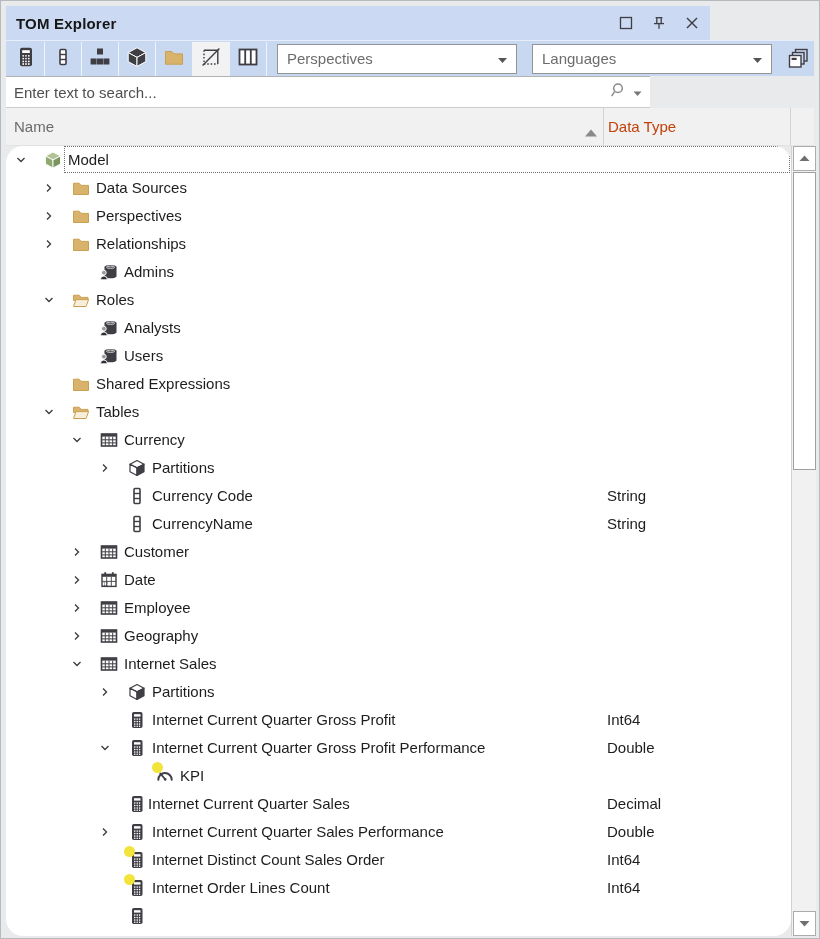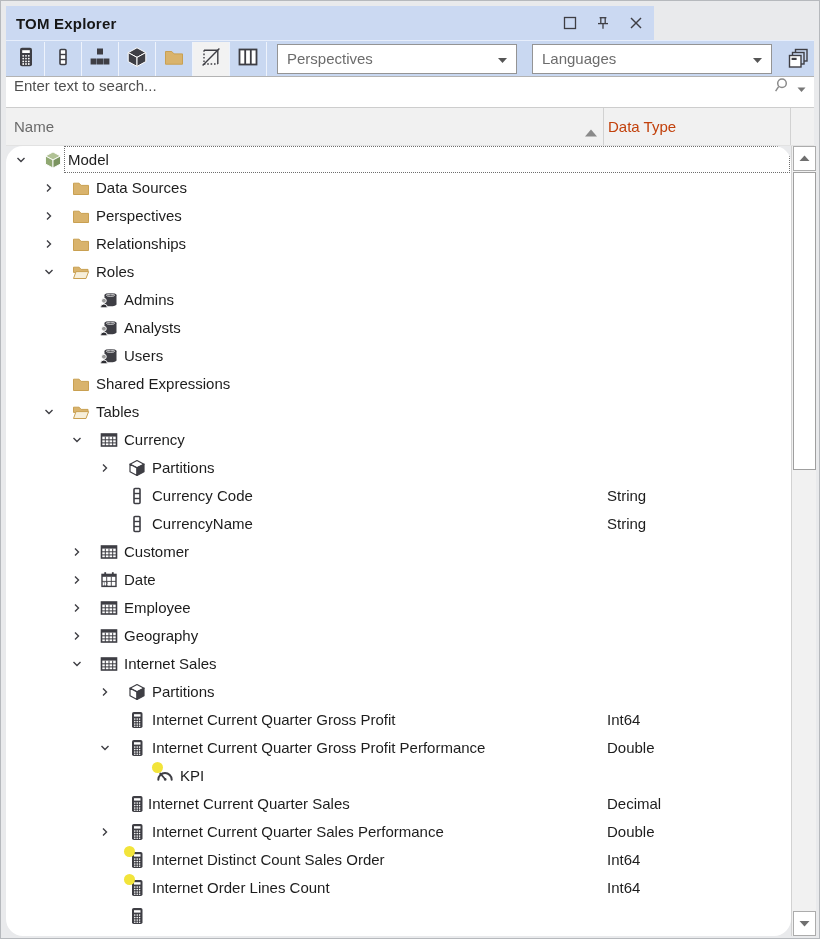--- a/index.html
+++ b/index.html
@@ -2,44 +2,44 @@
 <html><head>
 <meta charset="utf-8">
 <style>
   html,body{margin:0;padding:0;}
   body{width:820px;height:939px;overflow:hidden;font-family:"Liberation Sans",sans-serif;
        -webkit-font-smoothing:antialiased;}
   .panel{position:relative;width:820px;height:939px;background:#e9eaec;
          box-shadow:inset 0 0 0 1px #b6b9bd;}
 
   
-  .titlebar{position:absolute;left:6px;top:6px;width:648px;height:34px;background:#cbd9f2;
+  .titlebar{position:absolute;left:6px;top:6px;width:704px;height:34px;background:#cbd9f2;
             display:flex;align-items:center;}
   .title{font-size:15px;font-weight:bold;color:#161616;padding-left:10px;letter-spacing:.2px;}
   .winbtns{margin-left:auto;display:flex;align-items:center;gap:15px;padding-right:9px;}
   .winbtn{width:18px;height:18px;display:flex;align-items:center;justify-content:center;cursor:default;}
 
   
   .toolbar{position:absolute;left:6px;top:40px;width:808px;height:36px;background:#c9d8f1;
            border-top:1px solid #e7eefb;display:flex;align-items:center;box-sizing:border-box;}
   .tbgroup{display:flex;height:34px;margin-left:2px;}
   .tb-btn{width:37px;height:34px;display:flex;align-items:center;justify-content:center;
           border-right:1px solid #eef3fc;box-sizing:border-box;}
   .tb-btn.lightbg{background:#f2f2f2;}
   .combo{width:240px;height:30px;background:#fff;border:1px solid #949494;box-sizing:border-box;
          display:flex;align-items:center;justify-content:space-between;padding:0 8px 0 9px;}
   .combo .val{font-size:15px;color:#6c6c6c;}
   .combo1{margin-left:10px;}
   .combo2{margin-left:15px;}
   .cascade{margin-left:11px;width:30px;height:30px;display:flex;align-items:center;justify-content:center;}
 
   
-  .searchrow{position:absolute;left:6px;top:76px;width:808px;height:32px;background:#fff;
+  .searchrow{position:absolute;left:6px;top:76px;width:644px;height:32px;background:#fff;
              border-top:1px solid #b3b3b3;border-bottom:1px solid #cdcdcd;box-sizing:border-box;
-             display:flex;align-items:flex-start;}
+             display:flex;align-items:center;}
   .searchrow input{flex:1;border:none;outline:none;background:transparent;font-family:"Liberation Sans",sans-serif;
                    font-size:15px;color:#333;padding:0 0 0 8px;}
   .searchrow input::placeholder{color:#4f4f4f;opacity:1;}
   .searchicons{display:flex;align-items:center;gap:7px;padding-right:8px;}
 
   
   .gridheader{position:absolute;left:6px;top:108px;width:808px;height:38px;background:#f1f1f1;
               border-bottom:1px solid #e2e2e2;box-sizing:border-box;}
   .colname{position:absolute;left:8px;top:0;line-height:37px;font-size:15px;color:#6b6b6b;}
   .coltype{position:absolute;left:602px;top:0;line-height:37px;font-size:15px;color:#c2410c;}
@@ -269,45 +269,45 @@
           </svg>
         </span>
         <span class="ticon" style="left: 66px;">
           <svg width="18" height="18" viewBox="0 0 18 18">
             <path d="M1.5,4.2 h5.6 l2,2.2 h7.4 v9.1 h-15 z" fill="#d9b36c" stroke="#c9a051" stroke-width="1"></path>
           </svg>
         </span>
         <span class="tlabel" style="left: 90px;">Relationships</span>
       </div>
       <div class="trow">
-        <span class="chev" style="left: 36px;">
-          <svg width="12" height="12" viewBox="0 0 12 12">
-            <polyline points="2.5,4 6,7.5 9.5,4" fill="none" stroke="#3e3e44" stroke-width="1.4"></polyline>
-          </svg>
-        </span>
-        <span class="ticon" style="left: 66px;">
-          <svg width="18" height="18" viewBox="0 0 18 18">
-            <path d="M1.5,4.2 h5.6 l2,2.2 h6.9 v3 h-14.5 z" fill="#d9b36c" stroke="#c9a051" stroke-width="1"></path>
-            <polygon points="4,8.6 16.6,8.6 14,15.5 1.5,15.5" fill="#f7efda" stroke="#c9a051" stroke-width="1"></polygon>
-          </svg>
-        </span>
-        <span class="tlabel" style="left: 90px;">Roles</span>
-      </div>
-      <div class="trow">
         <span class="ticon" style="left: 94px;">
           <svg width="18" height="18" viewBox="0 0 18 18">
             <ellipse cx="10.5" cy="3.9" rx="6" ry="2" fill="#3e3e44"></ellipse>
             <rect x="4.5" y="3.9" width="12" height="9.4" fill="#3e3e44"></rect>
             <ellipse cx="10.5" cy="13.3" rx="6" ry="2" fill="#3e3e44"></ellipse>
             <ellipse cx="10.5" cy="4.2" rx="4.1" ry="1.1" fill="none" stroke="#ededed" stroke-width="0.9"></ellipse>
             <circle cx="3.9" cy="9.7" r="2.4" fill="#999" stroke="#fff" stroke-width="0.9"></circle>
             <path d="M0.4,16.8 a3.5,3.8 0 0 1 7,0 z" fill="#2e2e33" stroke="#fff" stroke-width="0.9"></path>
           </svg>
         </span>
         <span class="tlabel" style="left: 118px;">Admins</span>
+      </div>
+      <div class="trow">
+        <span class="chev" style="left: 36px;">
+          <svg width="12" height="12" viewBox="0 0 12 12">
+            <polyline points="2.5,4 6,7.5 9.5,4" fill="none" stroke="#3e3e44" stroke-width="1.4"></polyline>
+          </svg>
+        </span>
+        <span class="ticon" style="left: 66px;">
+          <svg width="18" height="18" viewBox="0 0 18 18">
+            <path d="M1.5,4.2 h5.6 l2,2.2 h6.9 v3 h-14.5 z" fill="#d9b36c" stroke="#c9a051" stroke-width="1"></path>
+            <polygon points="4,8.6 16.6,8.6 14,15.5 1.5,15.5" fill="#f7efda" stroke="#c9a051" stroke-width="1"></polygon>
+          </svg>
+        </span>
+        <span class="tlabel" style="left: 90px;">Roles</span>
       </div>
       <div class="trow">
         <span class="ticon" style="left: 94px;">
           <svg width="18" height="18" viewBox="0 0 18 18">
             <ellipse cx="10.5" cy="3.9" rx="6" ry="2" fill="#3e3e44"></ellipse>
             <rect x="4.5" y="3.9" width="12" height="9.4" fill="#3e3e44"></rect>
             <ellipse cx="10.5" cy="13.3" rx="6" ry="2" fill="#3e3e44"></ellipse>
             <ellipse cx="10.5" cy="4.2" rx="4.1" ry="1.1" fill="none" stroke="#ededed" stroke-width="0.9"></ellipse>
             <circle cx="3.9" cy="9.7" r="2.4" fill="#999" stroke="#fff" stroke-width="0.9"></circle>
             <path d="M0.4,16.8 a3.5,3.8 0 0 1 7,0 z" fill="#2e2e33" stroke="#fff" stroke-width="0.9"></path>

